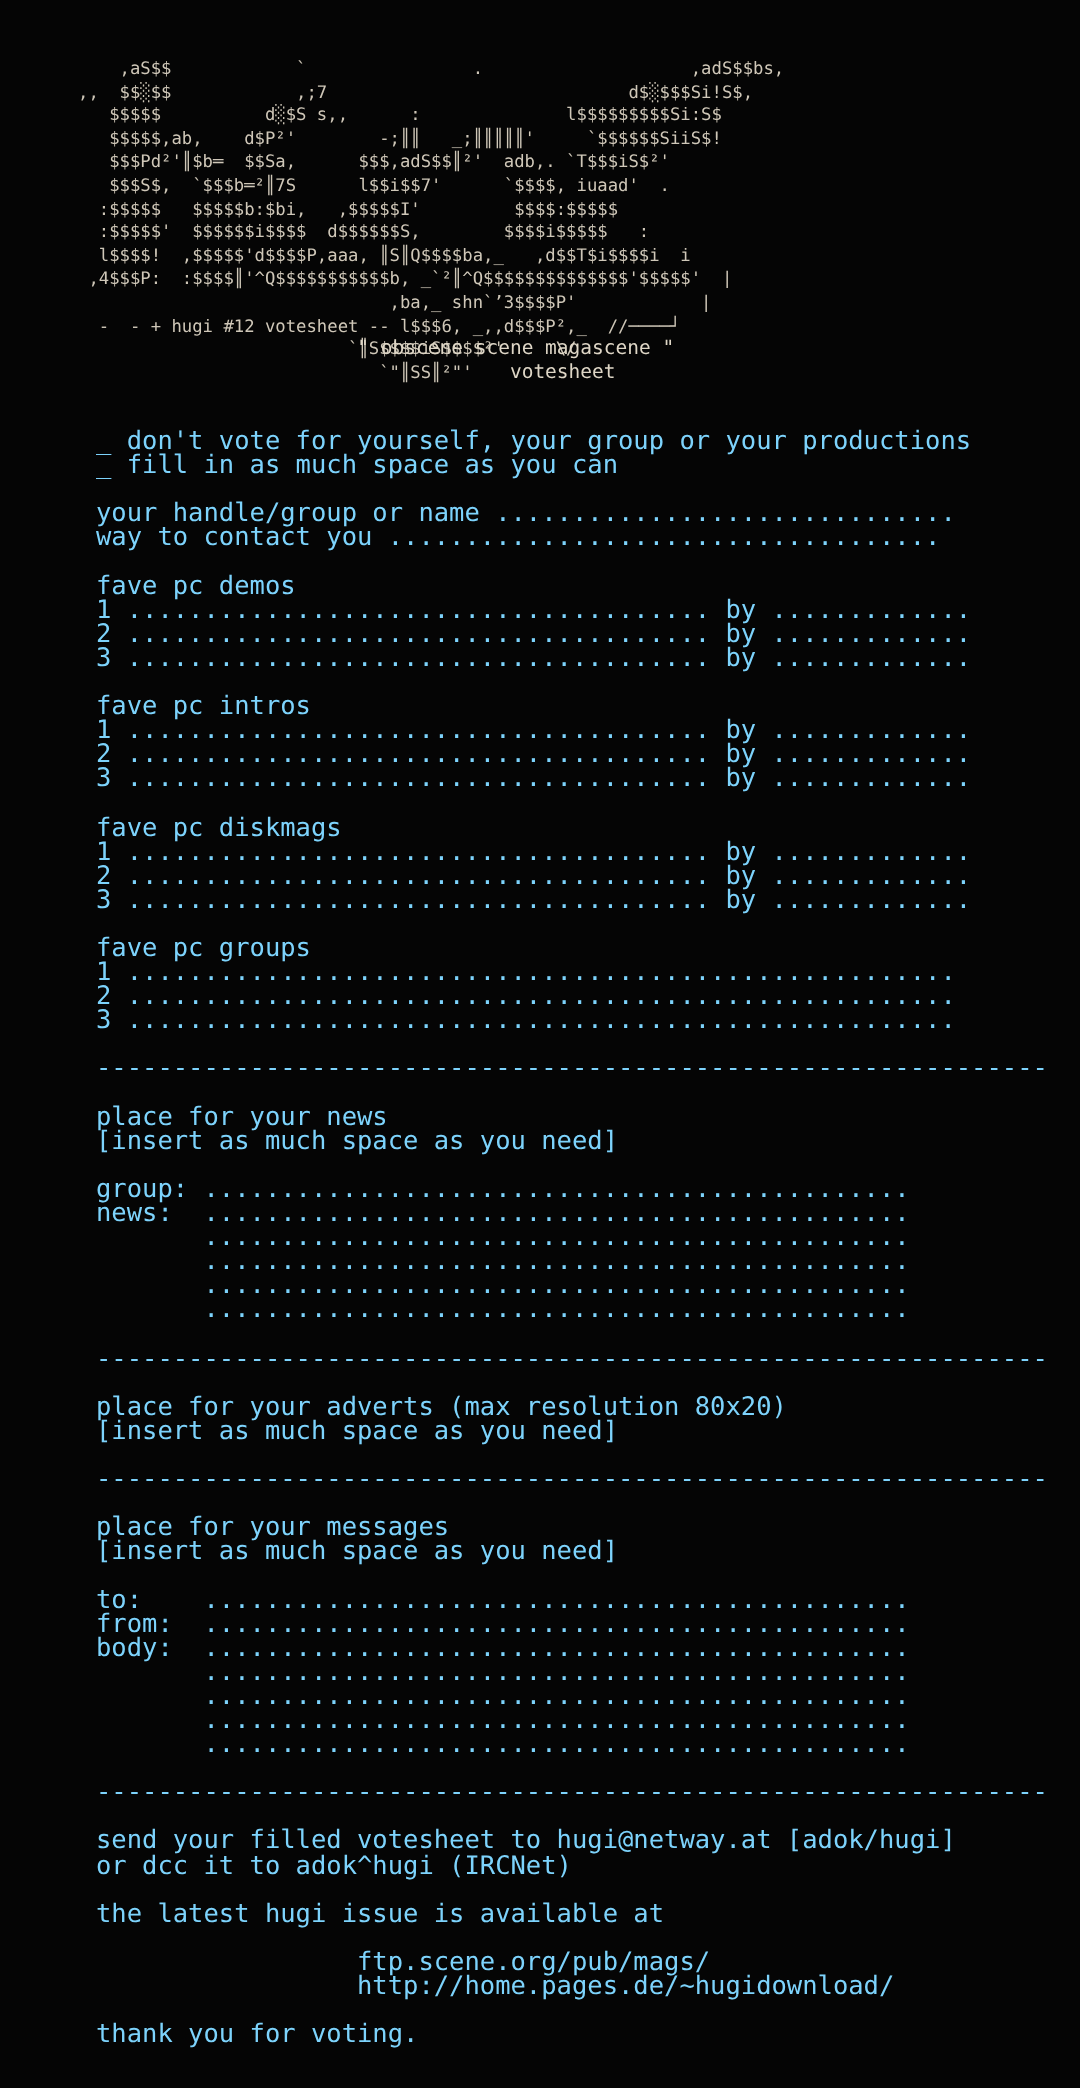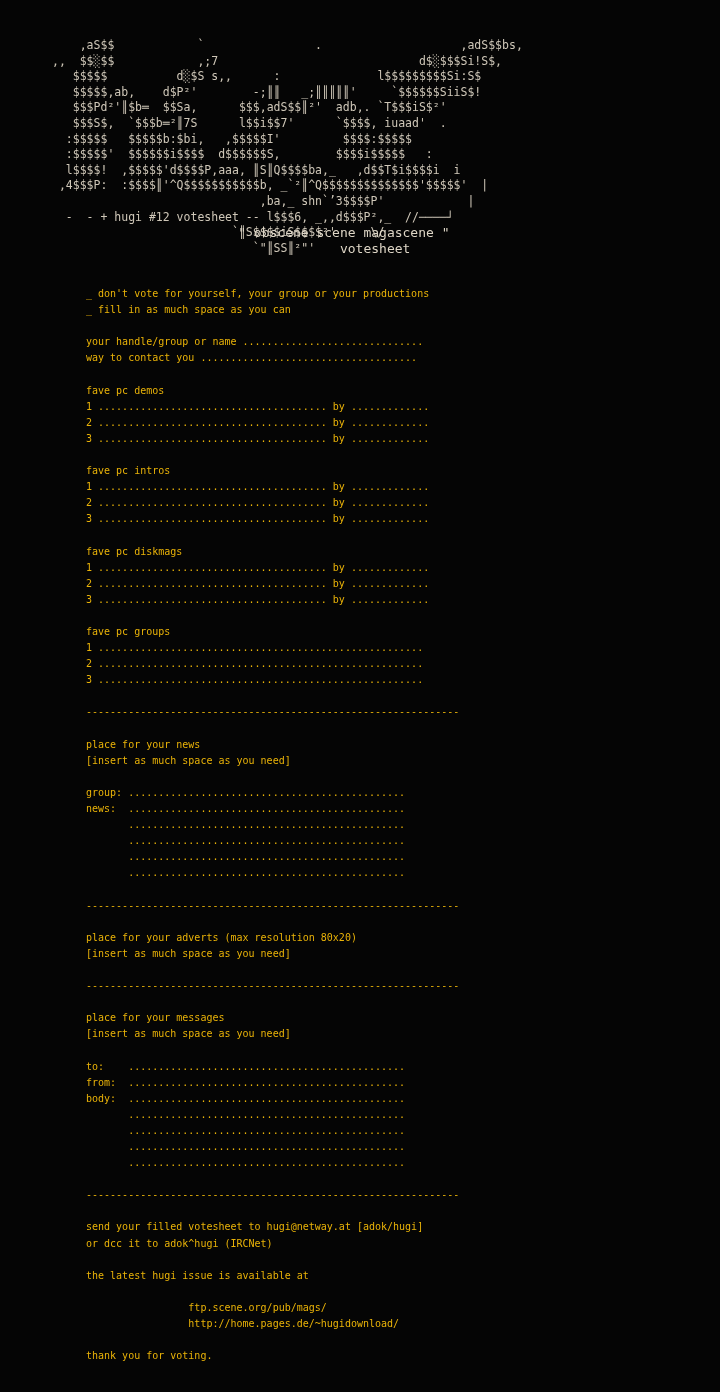--- a/index.html
+++ b/index.html
@@ -37,25 +37,25 @@
   .banner-line {
     position: absolute;
     left: 66px;
     top: 225px;
     font-size: 13px;
     line-height: 16px;
     color: #ded6c6;
   }
   .doc {
     position: absolute;
-    left: 86px;
+    left: 64px;
     top: 286px;
-    font-size: 10px;
+    font-size: 17px;
     line-height: 16.1px;
-    color: #eab308;
+    color: #7dd3fc;
   }
 </style>
 </head>
 <body>
 
 <div id="page">
 
   <pre class="ascii-logo">    ,aS$$            `                .                    ,adS$$bs,
 ,,  $$░$$            ,;7                             d$░$$$Si!S$,
    $$$$$          d░$S s,,      :              l$$$$$$$$$Si:S$

